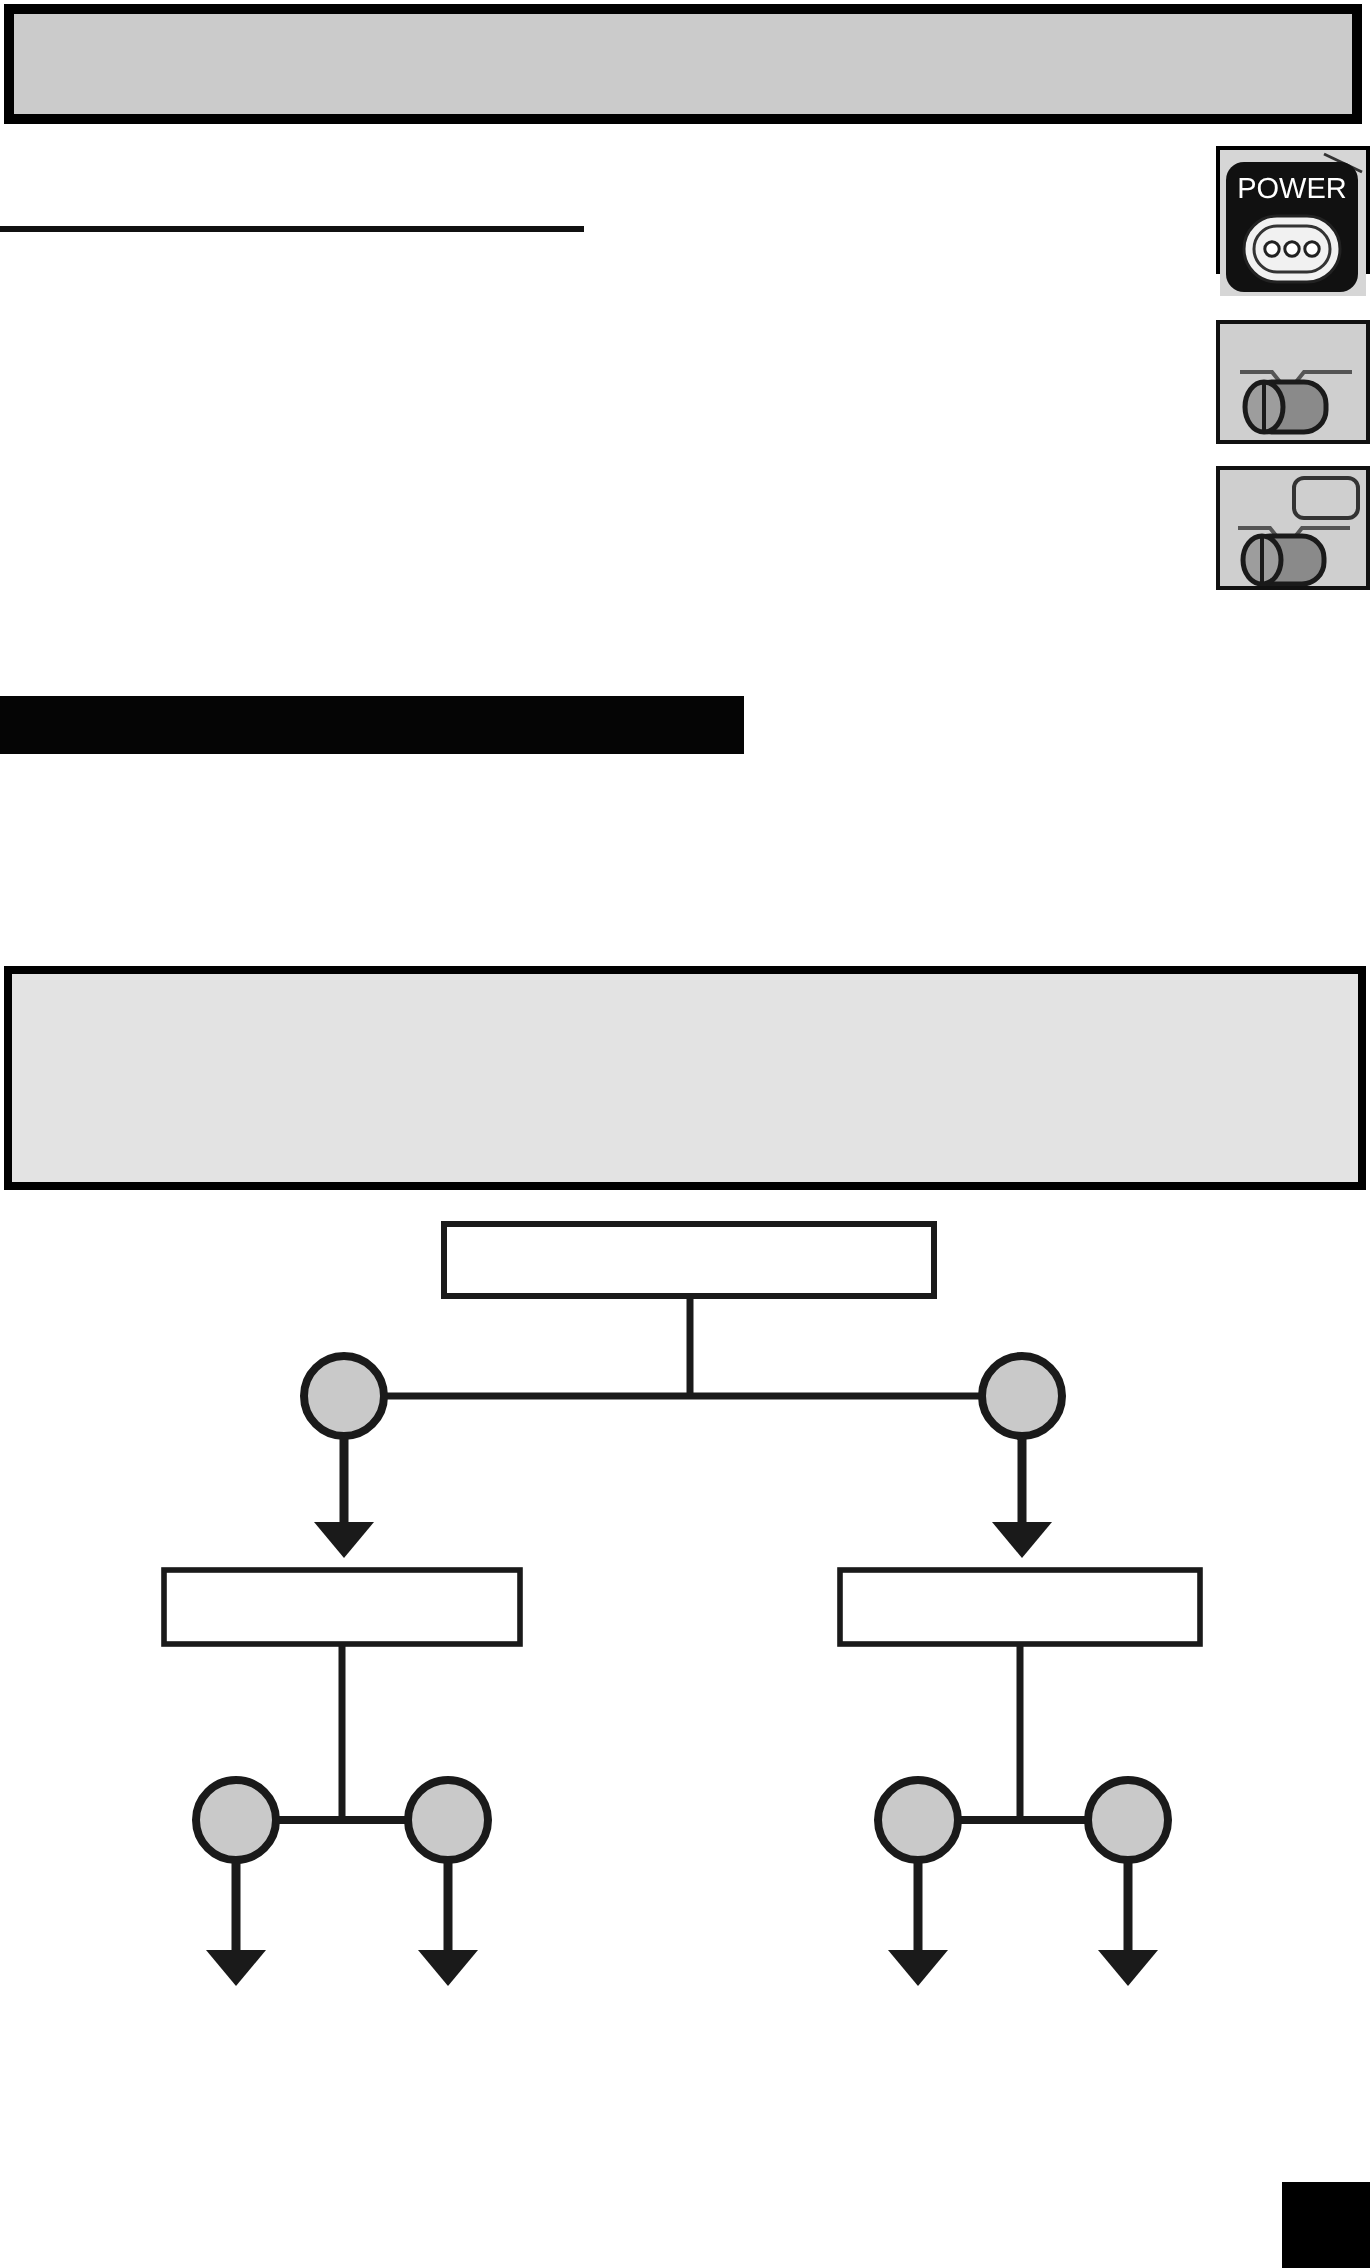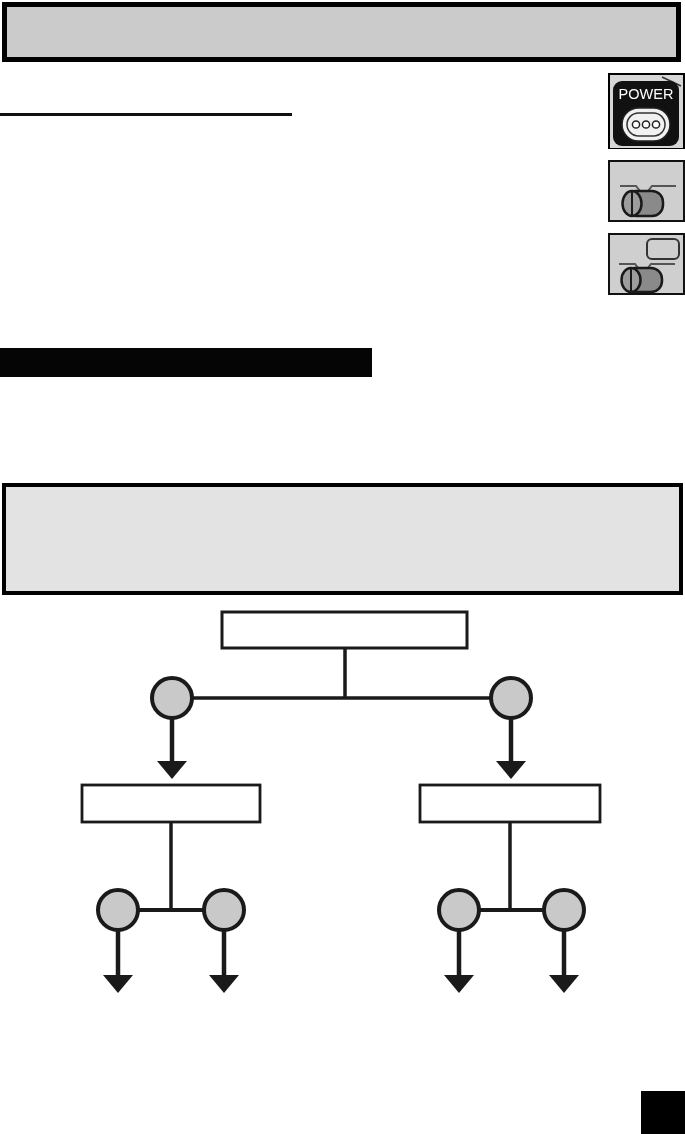--- a/index.html
+++ b/index.html
@@ -9,21 +9,21 @@
   
   .banner{position:absolute;left:2px;top:2px;width:679px;height:60px;
           box-sizing:border-box;border:5px solid #000;background:#cbcbcb;}
 
   
   .heading-rule{position:absolute;left:0;top:113px;width:292px;height:3px;background:#111;}
 
   
   .icon-box{position:absolute;left:608px;width:77px;box-sizing:border-box;
             border:2px solid #111;background:#cfcfcf;}
-  .icon-power{top:73px;height:76px;border-color:#000;background:#d6d6d6;padding:0;text-align:right;}
+  .icon-power{top:73px;height:64px;border-color:#000;background:#d6d6d6;padding:0;text-align:right;}
   .icon-jack1{top:160px;height:62px;}
   .icon-jack2{top:233px;height:62px;}
 
   
   .section-bar{position:absolute;left:0;top:348px;width:372px;height:29px;background:#050505;}
 
   
   .note-box{position:absolute;left:2px;top:483px;width:681px;height:112px;
             box-sizing:border-box;border:4px solid #000;background:#e3e3e3;}
 

